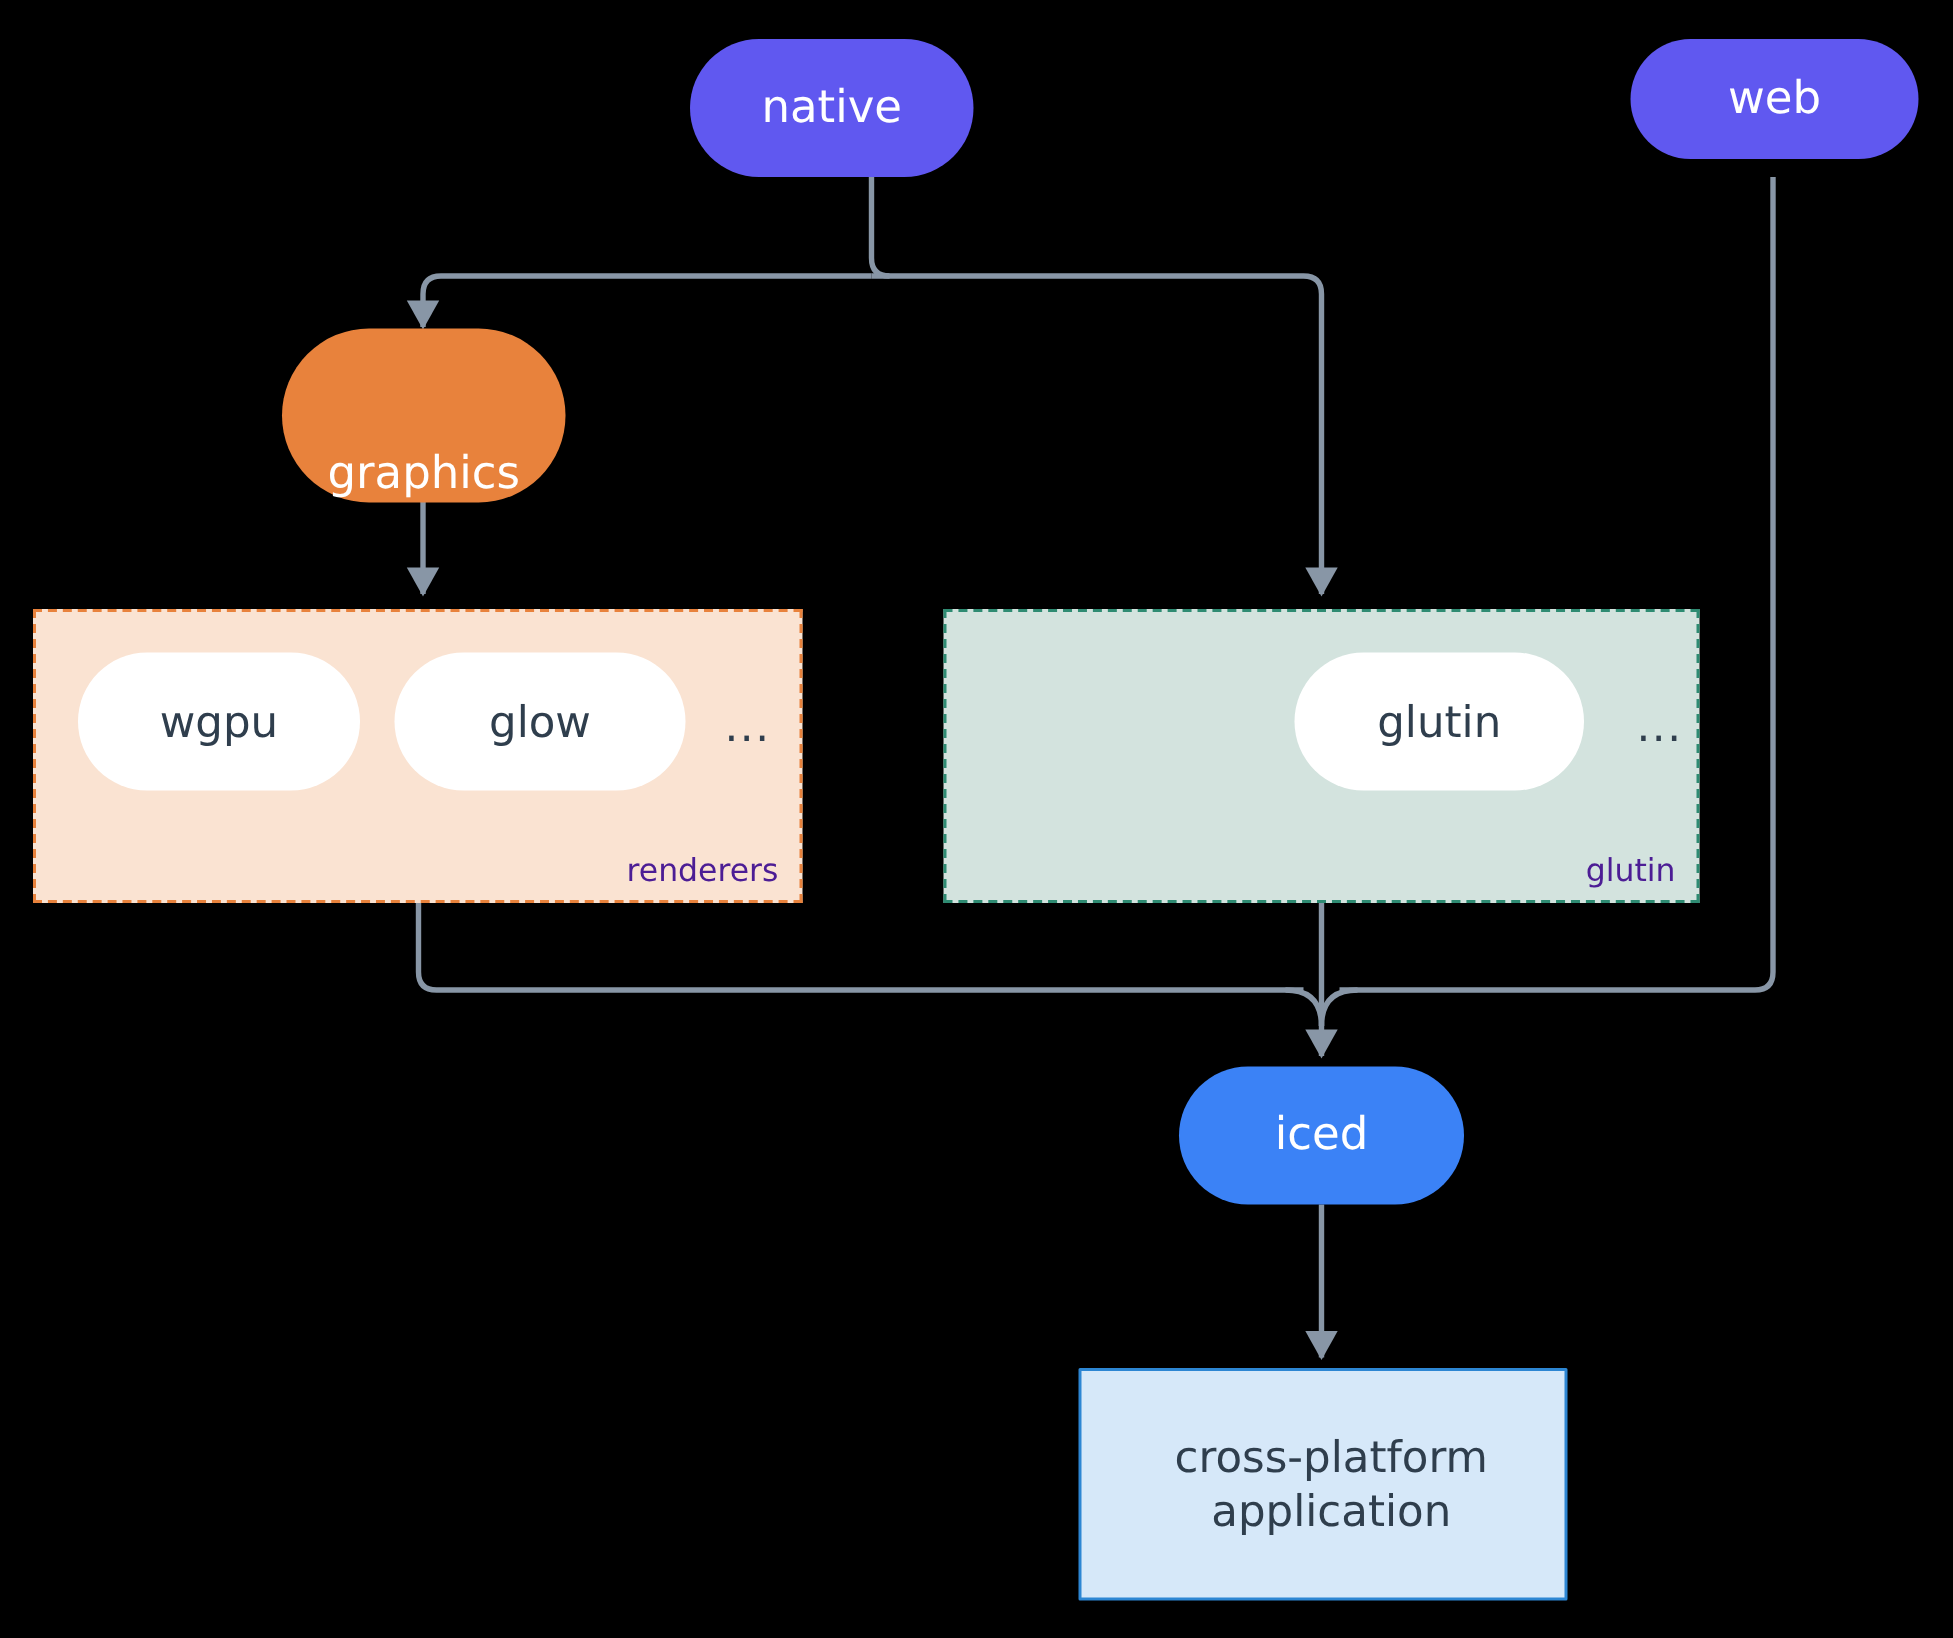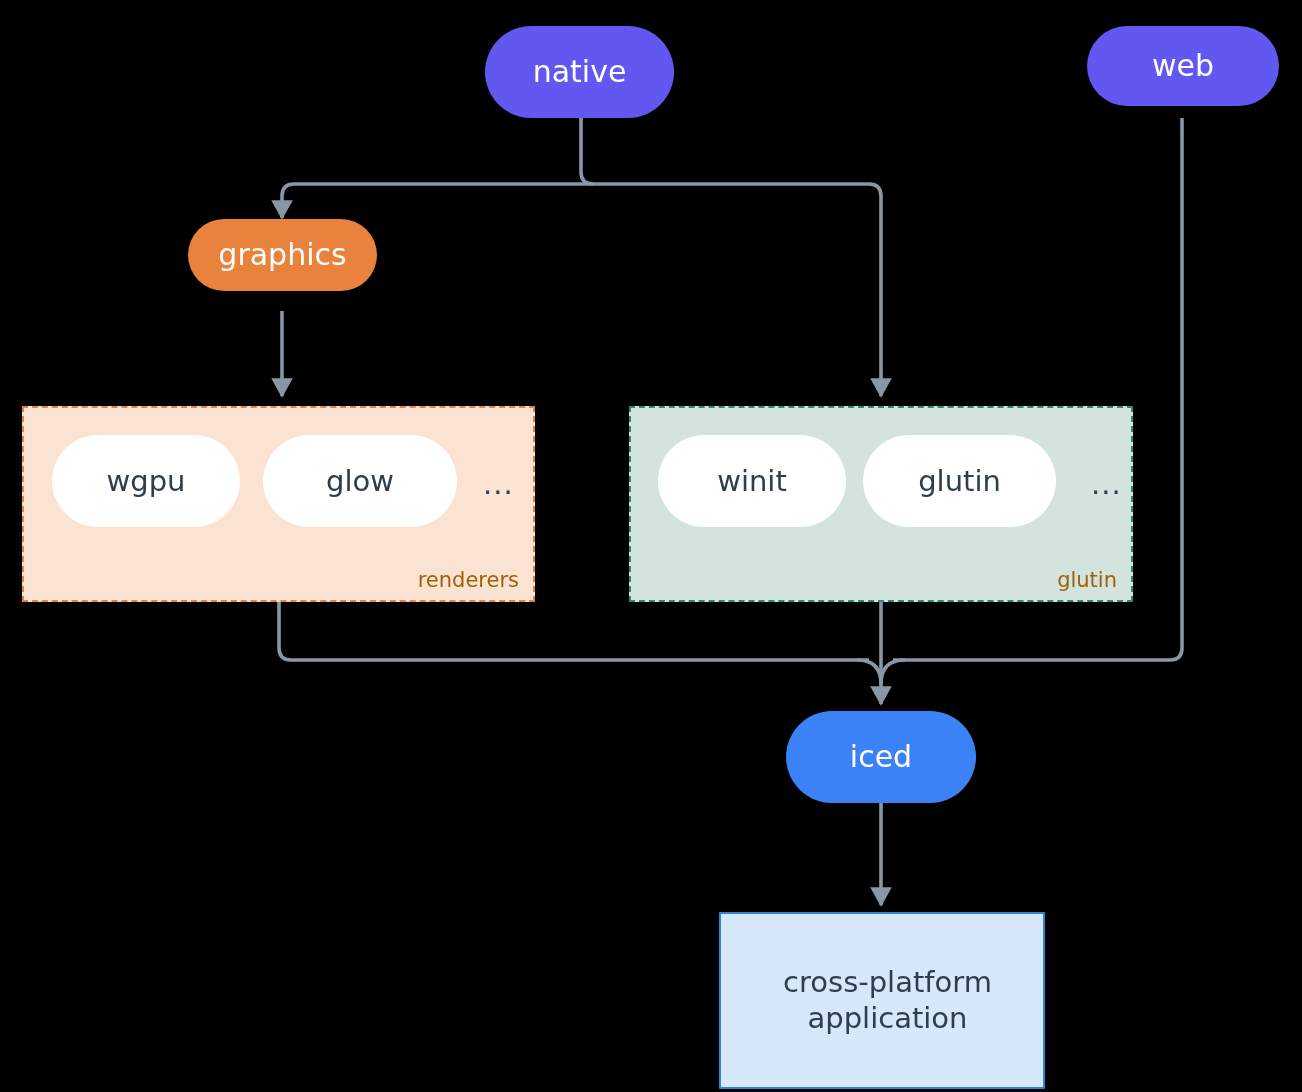--- a/index.html
+++ b/index.html
@@ -79,21 +79,21 @@
   }
   .group-shells {
     background: #D3E3DE;
     border: 2px dashed #2E8B72;
   }
   .group-label {
     position: absolute;
     right: 14px;
     bottom: 8px;
     font-size: 21px;
-    color: #a16207;
+    color: #4c1d95;
     white-space: nowrap;
   }
   
   .chip {
     position: absolute;
     box-sizing: border-box;
     background: #FFFFFF;
     border-radius: 999px;
     display: flex;
     align-items: center;
@@ -149,44 +149,41 @@
       <span>wgpu</span>
     </div>
     <div class="chip" style="left:239px; top:27px; width:194px; height:92px;">
       <span>glow</span>
     </div>
     <div class="ellipsis" style="left:459px; top:62px;">...</div>
     <div class="group-label">renderers</div>
   </div>
 
   <div class="group group-shells" style="left:629px; top:406px; width:504px; height:196px;">
-    <div class="chip" style="left:27px; top:27px; width:188px; height:92px;">
-      <span>winit</span>
-    </div>
     <div class="chip" style="left:232px; top:27px; width:193px; height:92px;">
       <span>glutin</span>
     </div>
     <div class="ellipsis" style="left:460px; top:62px;">...</div>
     <div class="group-label">glutin</div>
   </div>
 
-  <div class="node node-pill node-native" style="left:485px; top:26px; width:189px; height:92px;">
+  <div class="node node-pill node-native" style="left:460px; top:26px; width:189px; height:92px;">
     <span>native</span>
   </div>
 
   <div class="node node-pill node-web" style="left:1087px; top:26px; width:192px; height:80px;">
     <span>web</span>
   </div>
 
-  <div class="node node-pill node-graphics" style="left:188px; top:219px; width:189px; height:72px;">
+  <div class="node node-pill node-graphics" style="left:188px; top:219px; width:189px; height:116px;align-items:flex-end;">
     <span>graphics</span>
   </div>
 
   <div class="node node-pill node-iced" style="left:786px; top:711px; width:190px; height:92px;">
     <span>iced</span>
   </div>
 
-  <div class="node node-app" style="left:719px; top:912px; width:326px; height:177px;padding-left:11px;">
+  <div class="node node-app" style="left:719px; top:912px; width:326px; height:155px;padding-left:11px;">
     <span class="line">cross-platform</span>
     <span class="line">application</span>
   </div>
 
 </div>
 
 </body></html>

